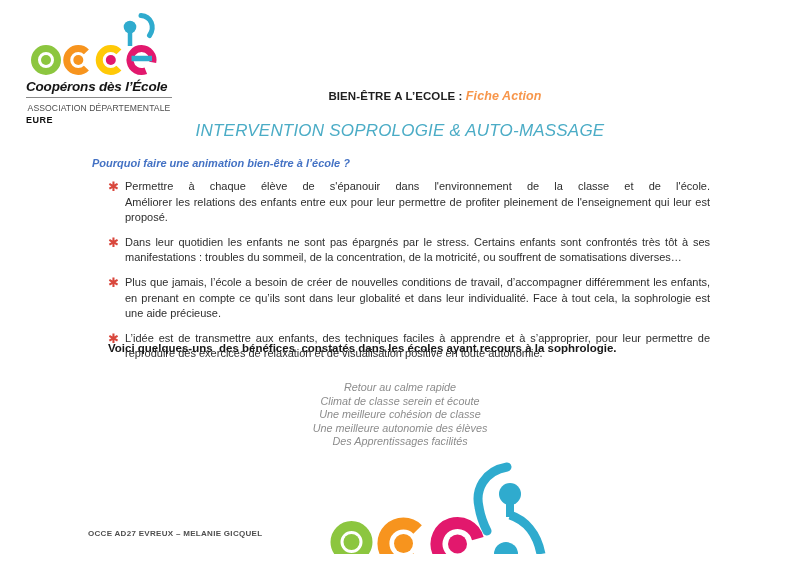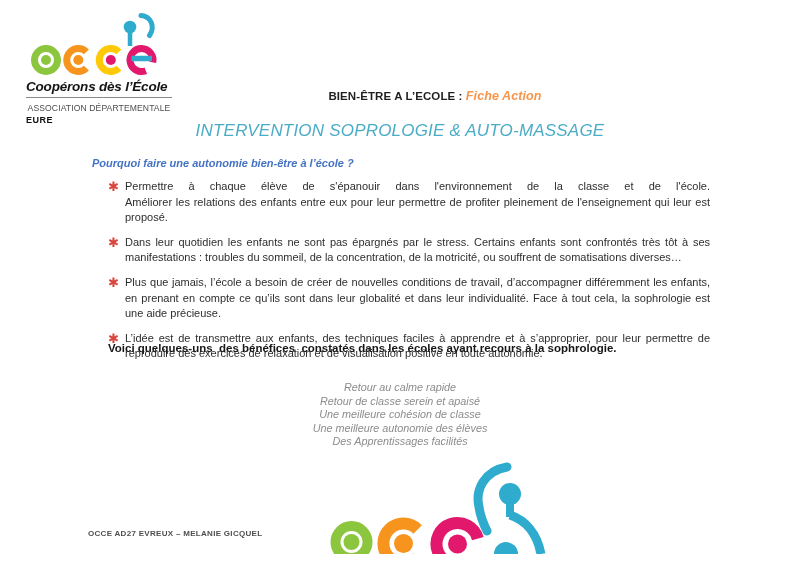--- a/index.html
+++ b/index.html
@@ -107,21 +107,21 @@
     <div class="brand-dept">EURE</div>
   </header>
 
   <div class="subject">
     <span>BIEN-ÊTRE A L’ECOLE :</span>
     <span class="accent">Fiche Action</span>
   </div>
 
   <h1 class="doc-title">INTERVENTION SOPROLOGIE &amp; AUTO-MASSAGE</h1>
 
-  <div class="question">Pourquoi faire une autonomie bien-être à l’école ?</div>
+  <div class="question">Pourquoi faire une animation bien-être à l’école ?</div>
 
   <div class="bullets">
     <div class="bullet">
       <span class="bullet-star">✱</span>
       <p class="bullet-text"><span class="bullet-lead">Permettre à chaque élève de s'épanouir dans l'environnement de la classe et de l'école.</span><span>Améliorer les relations des enfants entre eux pour leur permettre de profiter pleinement de l'enseignement qui leur est proposé.</span></p>
     </div>
     <div class="bullet">
       <span class="bullet-star">✱</span>
       <p class="bullet-text"><span class="bullet-lead"></span><span>Dans leur quotidien les enfants ne sont pas épargnés par le stress. Certains enfants sont confrontés très tôt à ses manifestations : troubles du sommeil, de la concentration, de la motricité, ou souffrent de somatisations diverses…</span></p>
     </div>
@@ -132,21 +132,21 @@
     <div class="bullet">
       <span class="bullet-star">✱</span>
       <p class="bullet-text"><span class="bullet-lead"></span><span>L’idée est de transmettre aux enfants, des techniques faciles à apprendre et à s’approprier, pour leur permettre de reproduire des exercices de relaxation et de visualisation positive en toute autonomie.</span></p>
     </div>
   </div>
 
   <p class="benefits-intro">Voici quelques-uns  des bénéfices  constatés dans les écoles ayant recours à la sophrologie.</p>
 
   <div class="benefits">
     <div>Retour au calme rapide</div>
-    <div>Retour de classe serein et apaisé</div>
+    <div>Climat de classe serein et écoute</div>
     <div>Une meilleure cohésion de classe</div>
     <div>Une meilleure autonomie des élèves</div>
     <div>Des Apprentissages facilités</div>
   </div>
 
   <svg class="bottom-logo" width="222" height="94" viewBox="0 0 222 94" aria-hidden="true">
 
     <circle cx="25.5" cy="82" r="16" stroke="#8CC63F" stroke-width="10" fill="none"></circle>
     <circle cx="25.5" cy="82" r="8" fill="#8CC63F"></circle>
 

